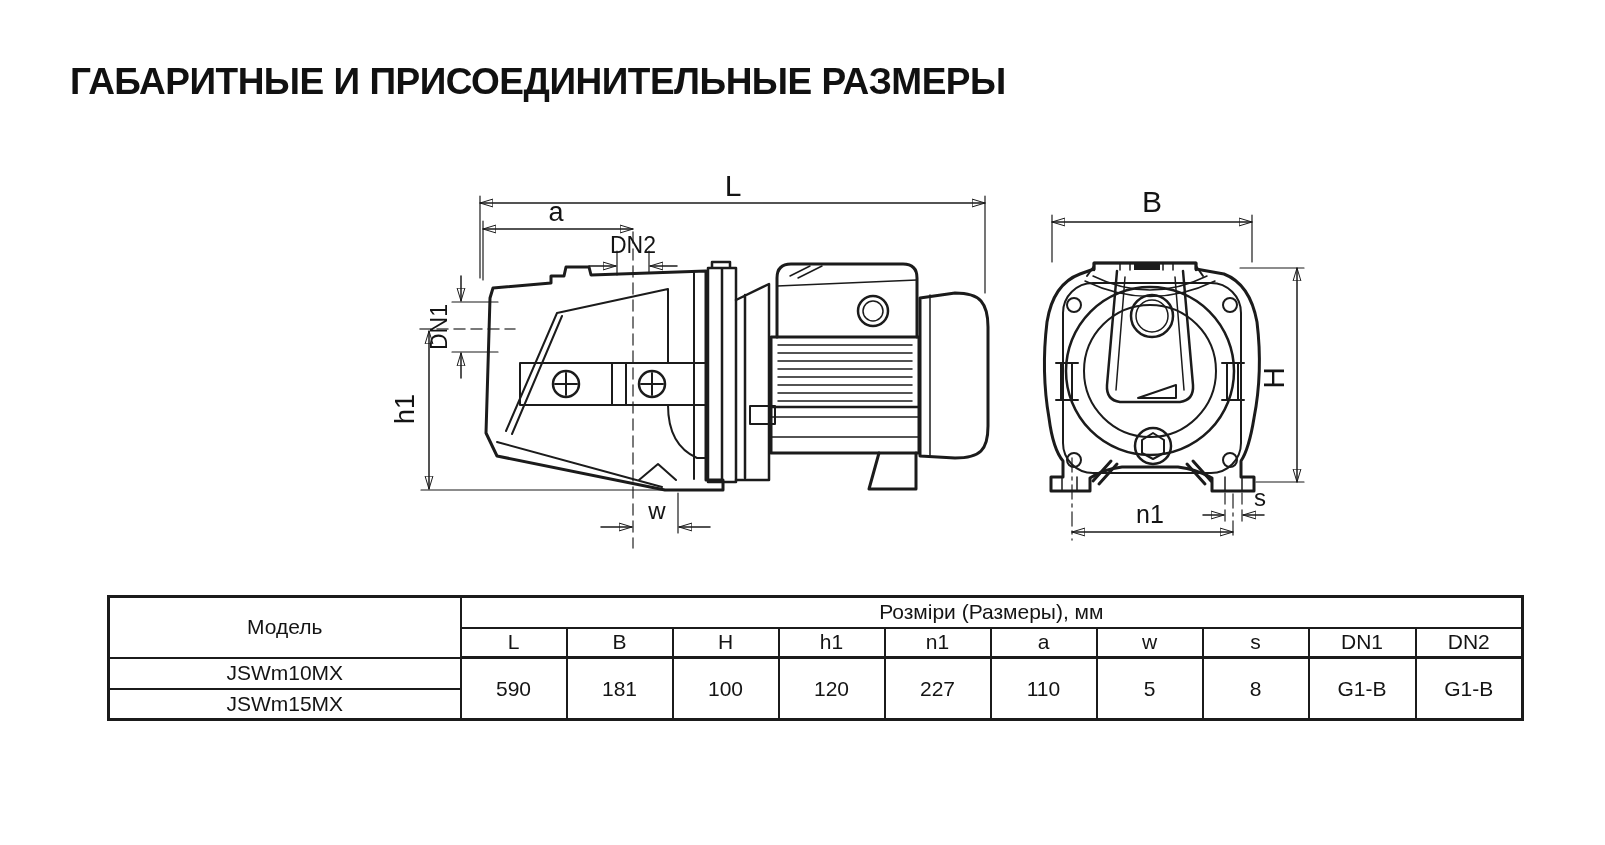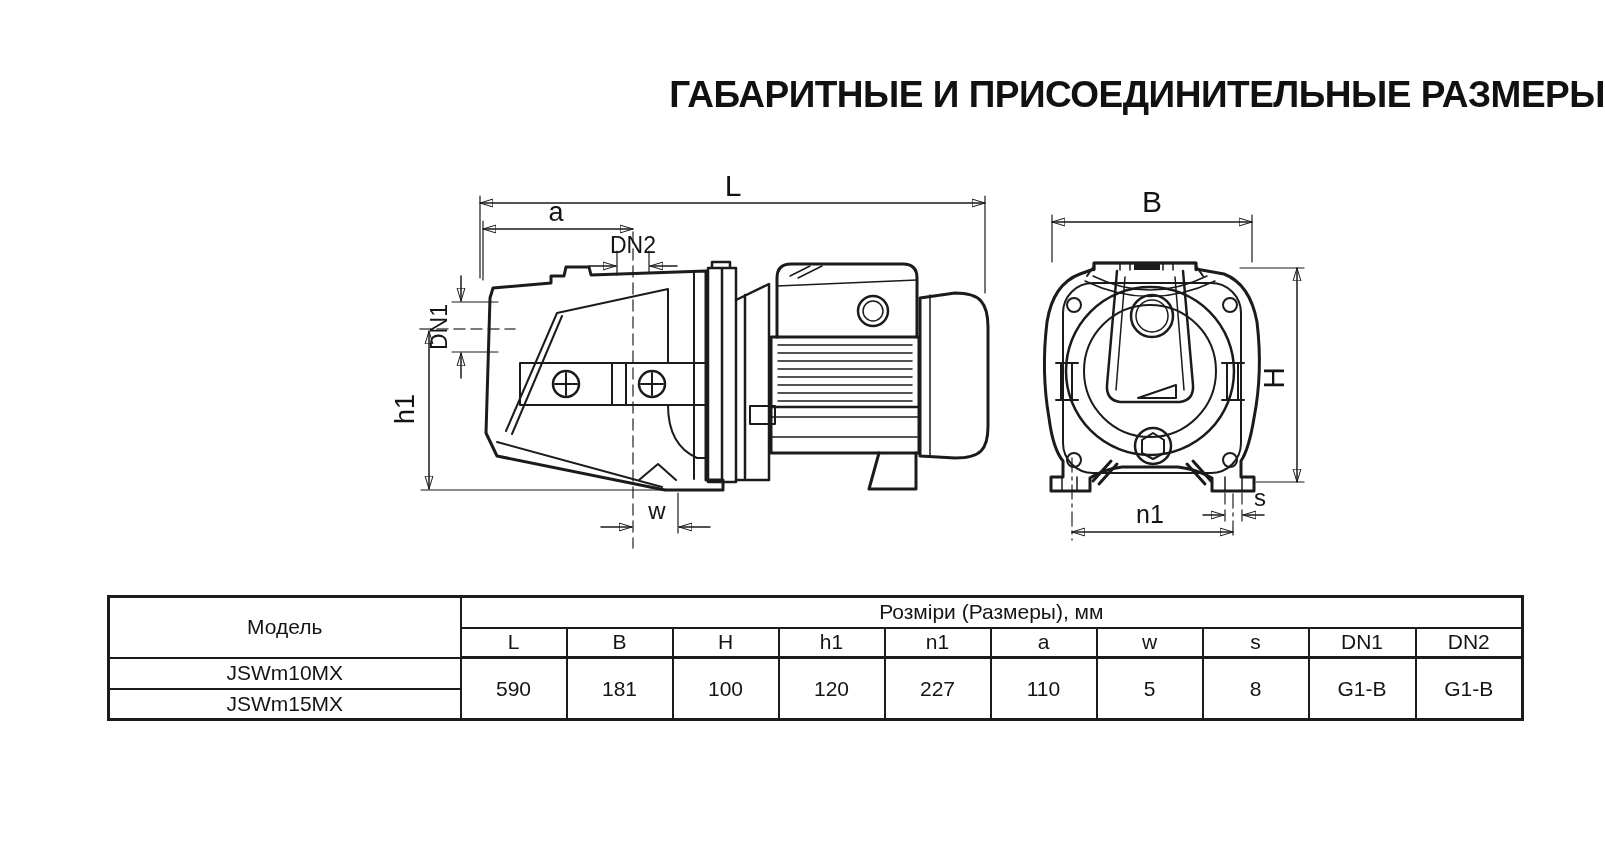--- a/index.html
+++ b/index.html
@@ -1,18 +1,18 @@
 <!DOCTYPE html>
 <html><head>
 <meta charset="utf-8">
 <style>
   html,body{margin:0;padding:0;background:#fff;}
   .page{position:relative;width:1605px;height:845px;background:#fff;overflow:hidden;
         font-family:"Liberation Sans",sans-serif;color:#141414;}
-  .title{position:absolute;top:74px;left:70px;width:1535px;text-align:right;
+  .title{position:absolute;top:61px;left:70px;width:1535px;text-align:left;
          font-size:37px;font-weight:700;letter-spacing:-0.5px;color:#111;white-space:nowrap;}
   .drawing{position:absolute;left:380px;top:150px;width:940px;height:420px;}
   
   .drawing path,.drawing rect,.drawing circle{fill:none;stroke:#1b1b1b;stroke-linecap:round;stroke-linejoin:round;}
   .s3{stroke-width:3;}
   .s25{stroke-width:2.5;}
   .s2{stroke-width:2;}
   .s15{stroke-width:1.5;}
   .ext{stroke-width:1.2;}
   .dim{stroke-width:1.5;}

